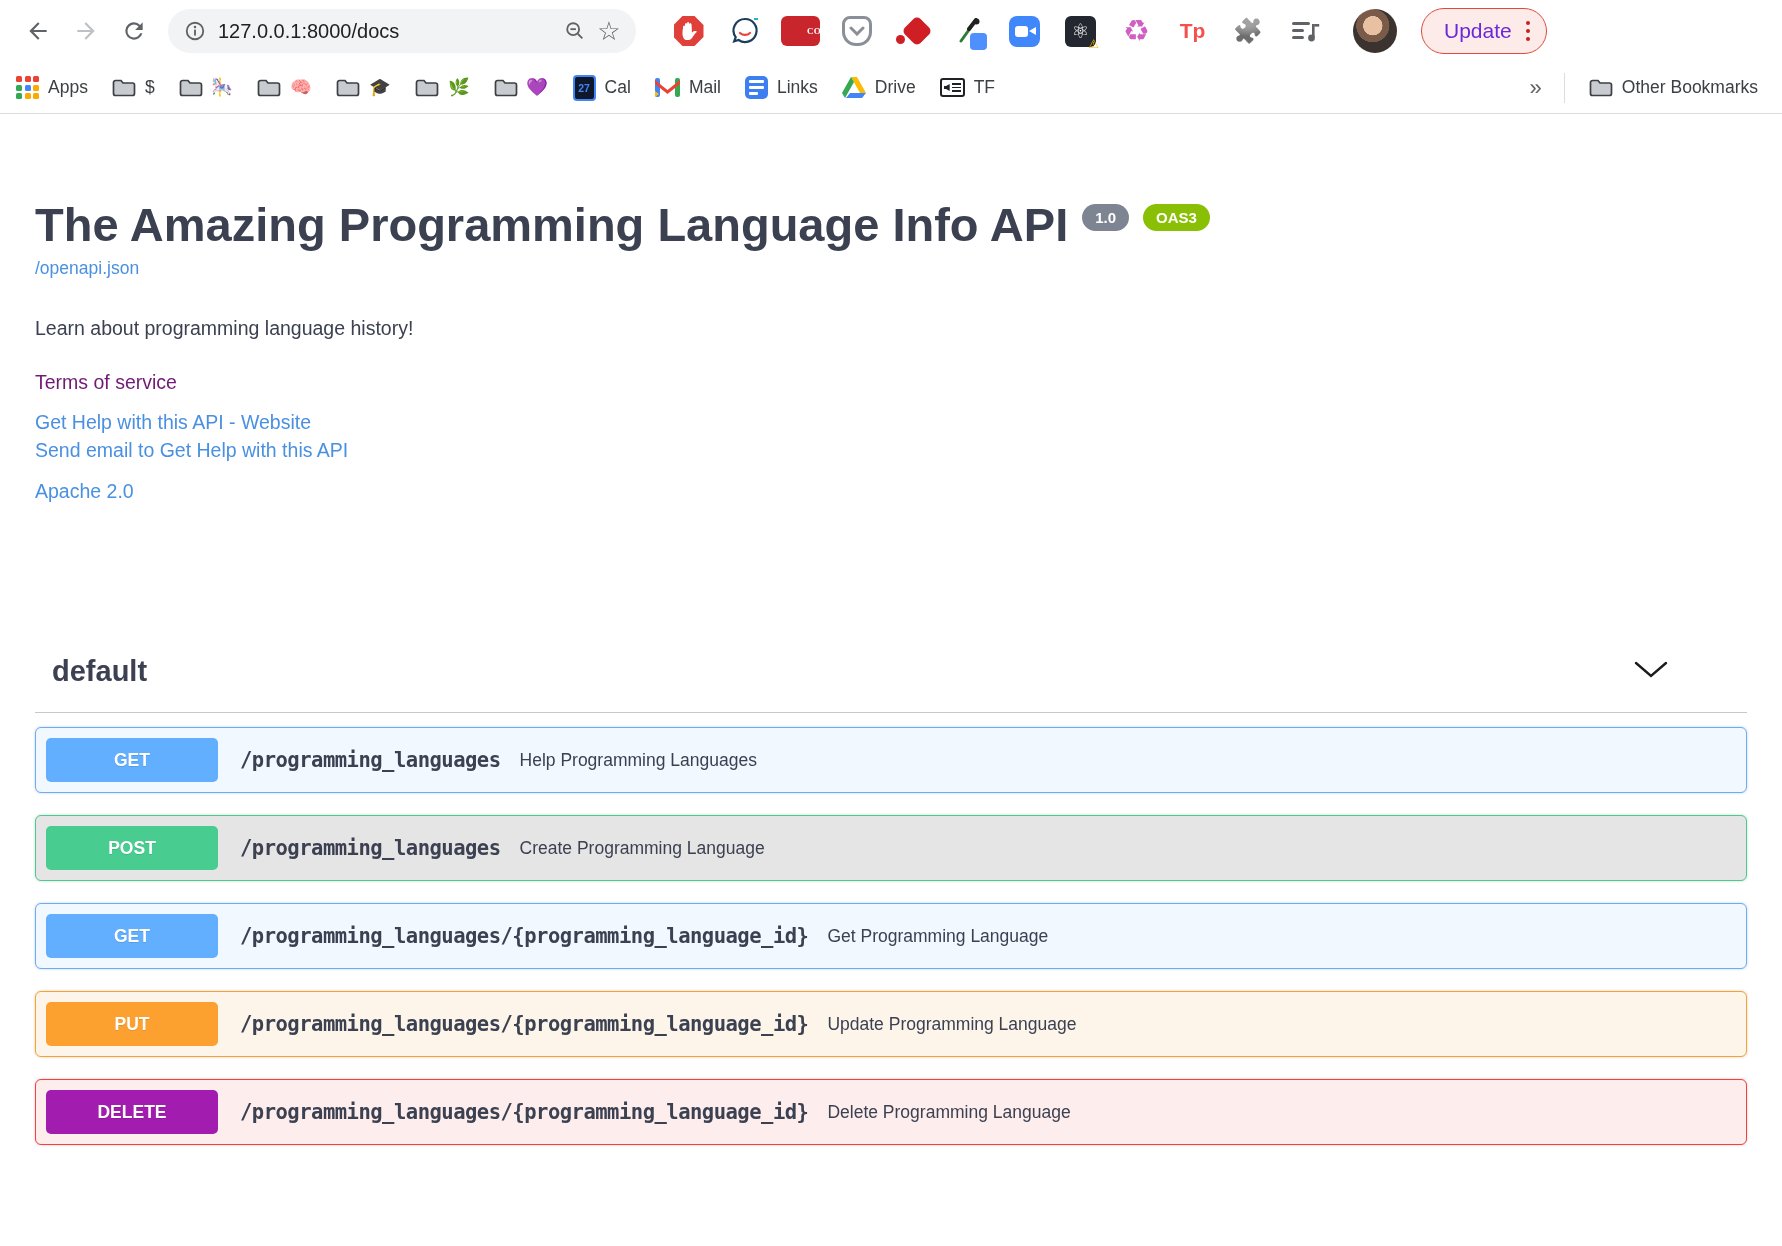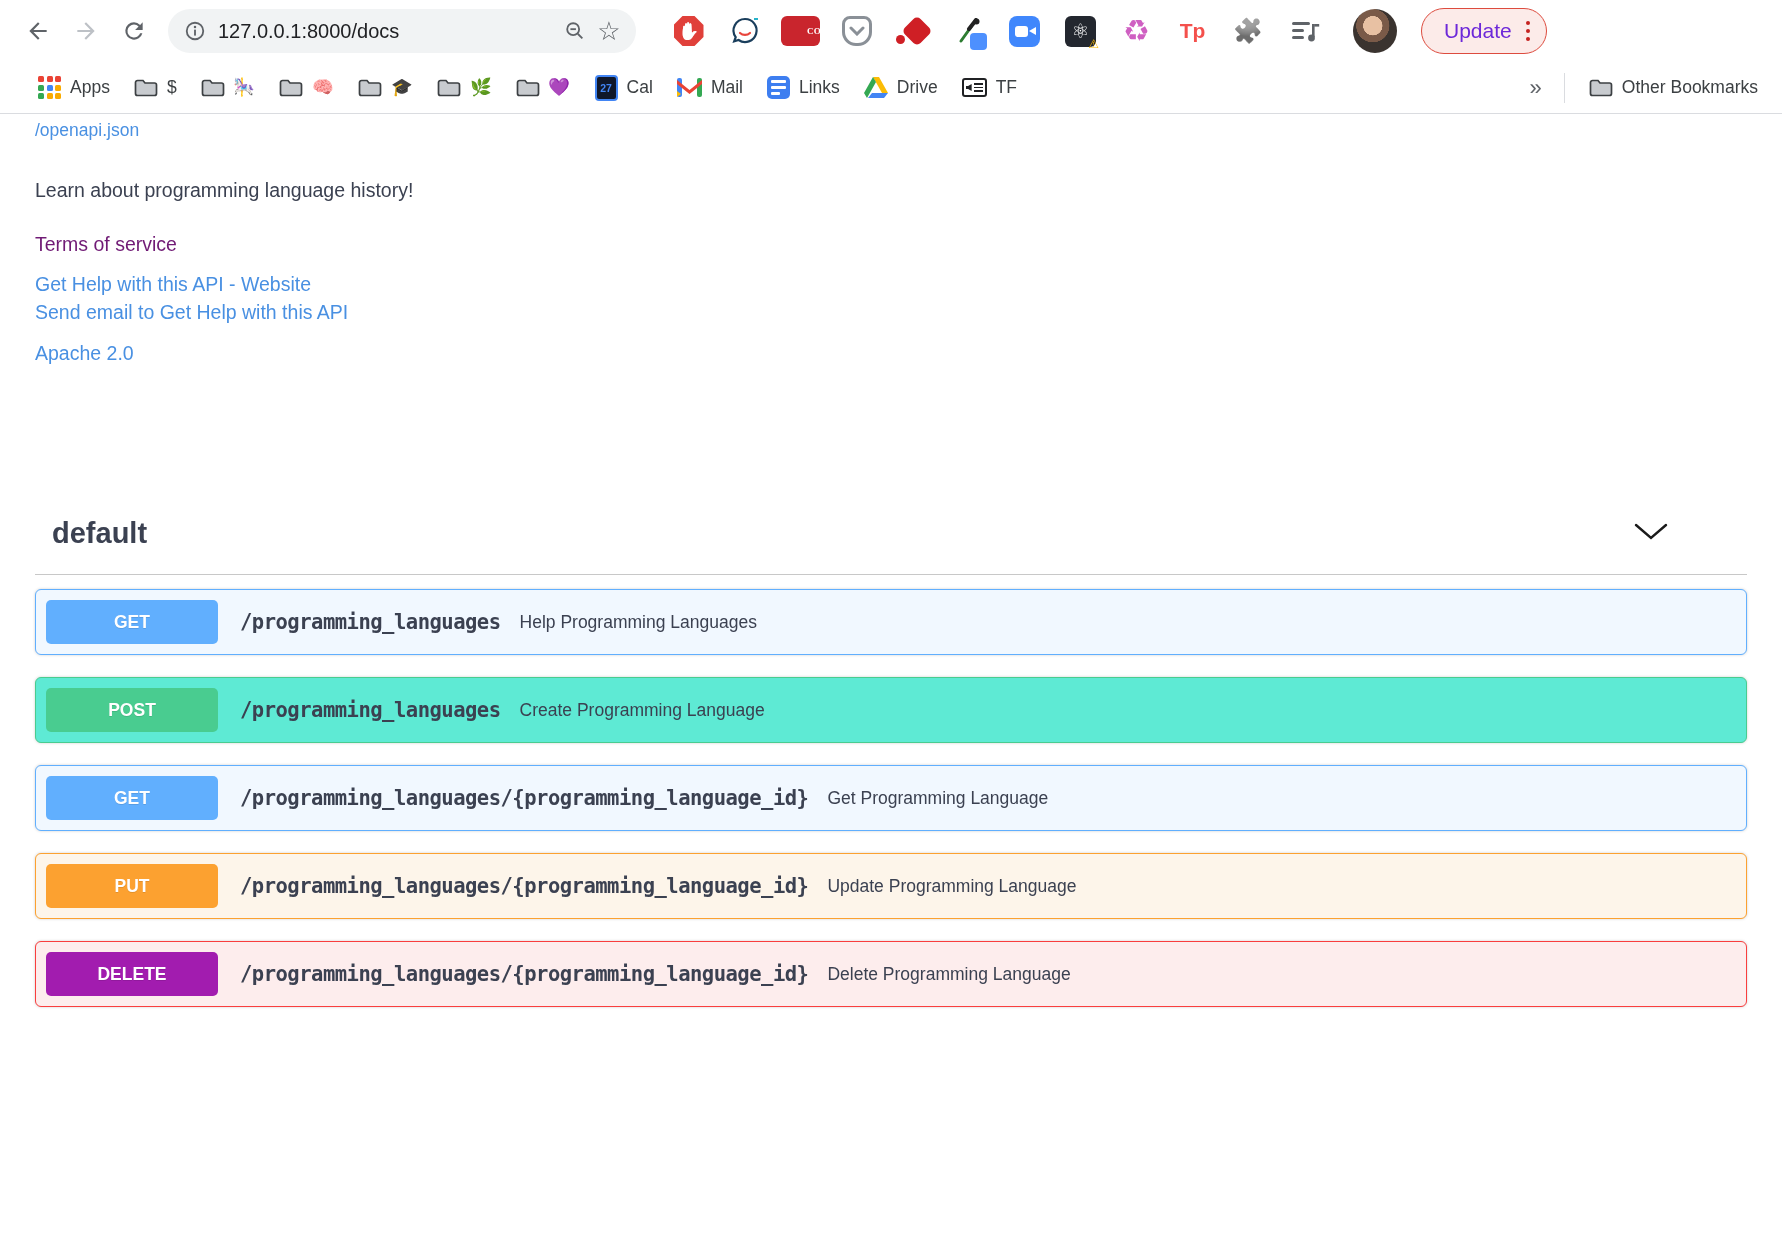--- a/index.html
+++ b/index.html
@@ -60,21 +60,21 @@
     margin-left:16px; height:46px; padding:0 16px 0 22px; border-radius:23px; flex:none;
     background:#fcebe9; border:1.5px solid #dd4b3e; color:#c5221f;
     display:flex; align-items:center; gap:14px; cursor:pointer;
   }
   .update-label { font-size:21px; color:#6d28d9; }
   .kebab { display:flex; flex-direction:column; gap:3.5px; }
   .kebab i { width:4.5px; height:4.5px; border-radius:50%; background:#c5221f; }
 
   
   .bookmarks-bar {
-    height:52px; display:flex; align-items:center; padding:0 14px 0 28px; gap:4px;
+    height:52px; display:flex; align-items:center; padding:0 14px 0 6px; gap:4px;
     background:#fff; border-bottom:1px solid #dadce0;
   }
   .bm-item { display:flex; align-items:center; gap:9px; padding:5px 10px; border-radius:14px;
     background:none; border:none; cursor:pointer; flex:none; }
   .bm-label { font-size:17.5px; color:#3c4043; white-space:nowrap; }
   .apps-grid { display:grid; grid-template-columns:repeat(3,6px); grid-template-rows:repeat(3,6px); gap:2.5px; }
   .apps-grid i { border-radius:1.5px; }
   .cal-icon { width:23px; height:26px; background:#0f172a; border:2.5px solid #4285f4; border-radius:4px;
     display:flex; align-items:center; justify-content:center; font-size:10.5px; font-weight:bold; color:#4285f4; }
   .links-icon { width:23px; height:23px; background:#3d7ef0; border-radius:5px;
@@ -339,20 +339,25 @@
   <span class="bm-divider"></span>
   <button class="bm-item">
     <svg width="24" height="19" viewBox="0 0 24 19">
       <path d="M1.5 4.5 a2 2 0 0 1 2-2 h5.5 l2 2.5 h9.5 a2 2 0 0 1 2 2 v8.5 a2 2 0 0 1 -2 2 h-17 a2 2 0 0 1 -2-2 z" fill="#c8cbcf" stroke="#3c4043" stroke-width="1.7"></path>
     </svg>
     <span class="bm-label">Other Bookmarks</span>
   </button>
 </div>
 
 <div class="content">
+  <h1 class="api-title">
+    <span>The Amazing Programming Language Info API</span>
+    <span class="badge" style="background: rgb(125, 132, 146);">1.0</span>
+    <span class="badge" style="background: rgb(137, 191, 4);">OAS3</span>
+  </h1>
   <a class="spec-link" href="#" style="color: rgb(73, 144, 226);">/openapi.json</a>
   <p class="api-desc">Learn about programming language history!</p>
 
   <a class="info-link lnk-terms" href="#" style="color: #701a75;">Terms of service</a>
   <a class="info-link lnk-website" href="#" style="color: rgb(73, 144, 226);">Get Help with this API - Website</a>
   <a class="info-link lnk-email" href="#" style="color: rgb(73, 144, 226);">Send email to Get Help with this API</a>
   <a class="info-link lnk-license" href="#" style="color: rgb(73, 144, 226);">Apache 2.0</a>
 
   <div class="section-header">
     <span class="section-title">default</span>
@@ -363,21 +368,21 @@
     </button>
   </div>
   <div class="section-divider"></div>
 
   <div class="endpoints">
       <div class="endpoint-row" style="border-color: rgb(97, 175, 254); background: rgb(241, 248, 255);">
     <button class="method-btn" style="background: rgb(97, 175, 254);">GET</button>
     <span class="endpoint-path">/programming_languages</span>
     <span class="endpoint-summary">Help Programming Languages</span>
   </div>
-      <div class="endpoint-row" style="border-color: rgb(73, 204, 144); background: #5eead4;">
+      <div class="endpoint-row" style="border-color: rgb(73, 204, 144); background: #e5e5e5;">
     <button class="method-btn" style="background: rgb(73, 204, 144);">POST</button>
     <span class="endpoint-path">/programming_languages</span>
     <span class="endpoint-summary">Create Programming Language</span>
   </div>
       <div class="endpoint-row" style="border-color: rgb(97, 175, 254); background: rgb(241, 248, 255);">
     <button class="method-btn" style="background: rgb(97, 175, 254);">GET</button>
     <span class="endpoint-path">/programming_languages/{programming_language_id}</span>
     <span class="endpoint-summary">Get Programming Language</span>
   </div>
       <div class="endpoint-row" style="border-color: rgb(252, 161, 48); background: rgb(253, 245, 234);">

